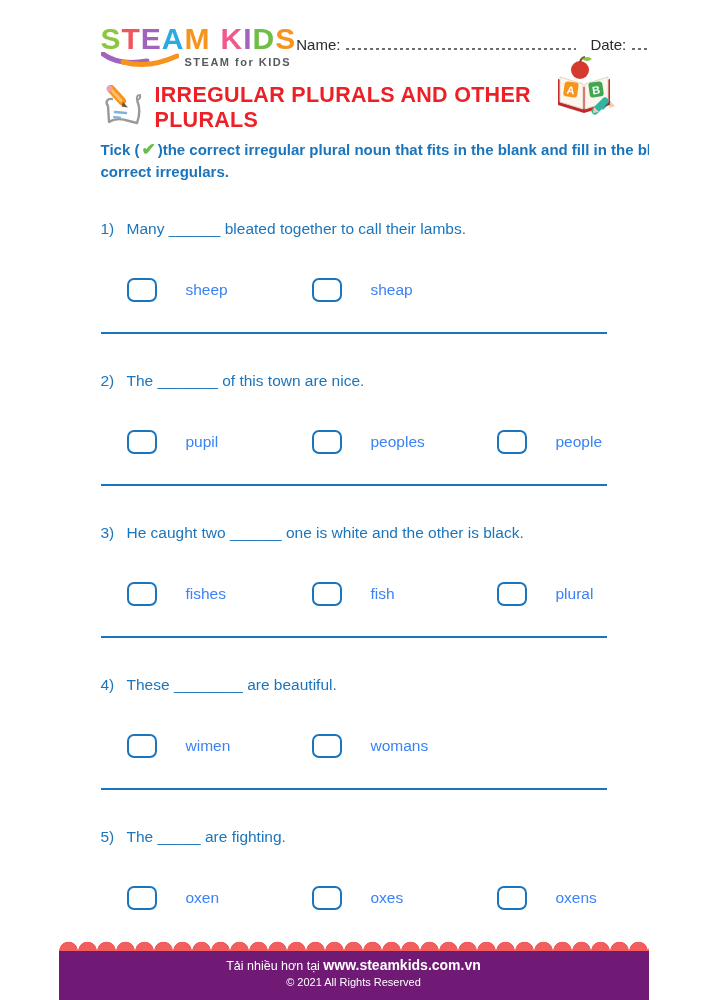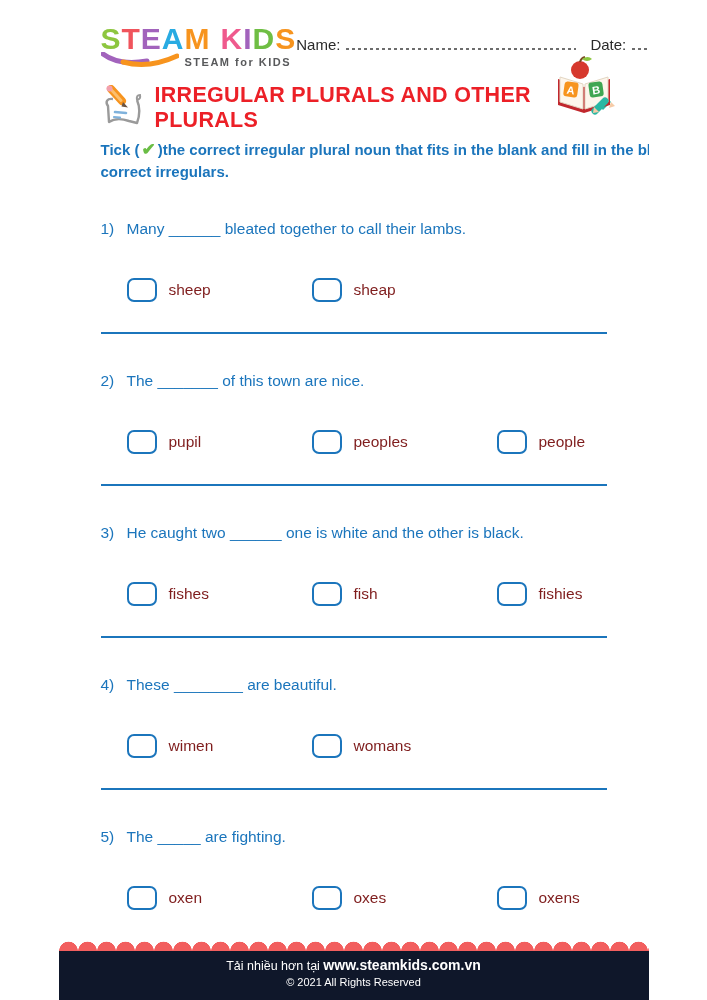--- a/index.html
+++ b/index.html
@@ -39,29 +39,29 @@
   .instructions { margin-top: 6px; color: #1B75BC; font-weight: bold; font-size: 15px; line-height: 21.5px; width: 632px; }
   .check-icon { color: #6ABD45; font-size: 17px; padding: 0 2px; }
 
   
   .q-text { margin-top: 38px; color: #1B75BC; font-size: 15.5px; display: flex; }
   .q-block:first-of-type .q-text { margin-top: 24px; }
   .q-num { width: 26px; flex: 0 0 26px; }
   .options-row { display: grid; grid-template-columns: 185px 185px 1fr; margin-left: 26px; margin-top: 40px; }
   .option { display: flex; align-items: center; }
   .checkbox { width: 30px; height: 24px; border: 2px solid #1B75BC; border-radius: 7px; background: #fff; cursor: pointer; }
-  .option-label { color: #7f1d1d; font-size: 15.5px; margin-left: 12px; }
+  .option-label { color: #3b82f6; font-size: 15.5px; margin-left: 29px; }
   .divider { border: none; border-top: 2px solid #1B75BC; margin-top: 30px; }
 
   
   .footer { position: absolute; left: 0; right: 0; bottom: 0; }
   .scallops { height: 13px;
     background-image: radial-gradient(circle at 9.5px 13px, #F25E5E 9px, rgba(0,0,0,0) 9.6px);
     background-size: 19px 13px; background-repeat: repeat-x; }
-  .footer-bar { background: #0f172a; height: 49px; color: #ffffff; text-align: center; padding-top: 6px; }
+  .footer-bar { background: #701a75; height: 49px; color: #ffffff; text-align: center; padding-top: 6px; }
   .footer-line1 { font-size: 12.5px; }
   .footer-url { font-weight: bold; font-size: 14px; }
   .footer-line2 { font-size: 11px; margin-top: 3px; }
 </style>
 </head>
 <body>
 
 <div class="page">
   <div class="content">
 
@@ -171,21 +171,21 @@
         <div class="option">
           <span class="checkbox"></span>
           <span class="option-label">fishes</span>
         </div>
         <div class="option">
           <span class="checkbox"></span>
           <span class="option-label">fish</span>
         </div>
         <div class="option">
           <span class="checkbox"></span>
-          <span class="option-label">fishies</span>
+          <span class="option-label">plural</span>
         </div>
       </div>
       <hr class="divider">
     </div>
 
     <div class="q-block">
       <div class="q-text">
         <span class="q-num">4)</span>
         <span>These ________ are beautiful.</span>
       </div>

